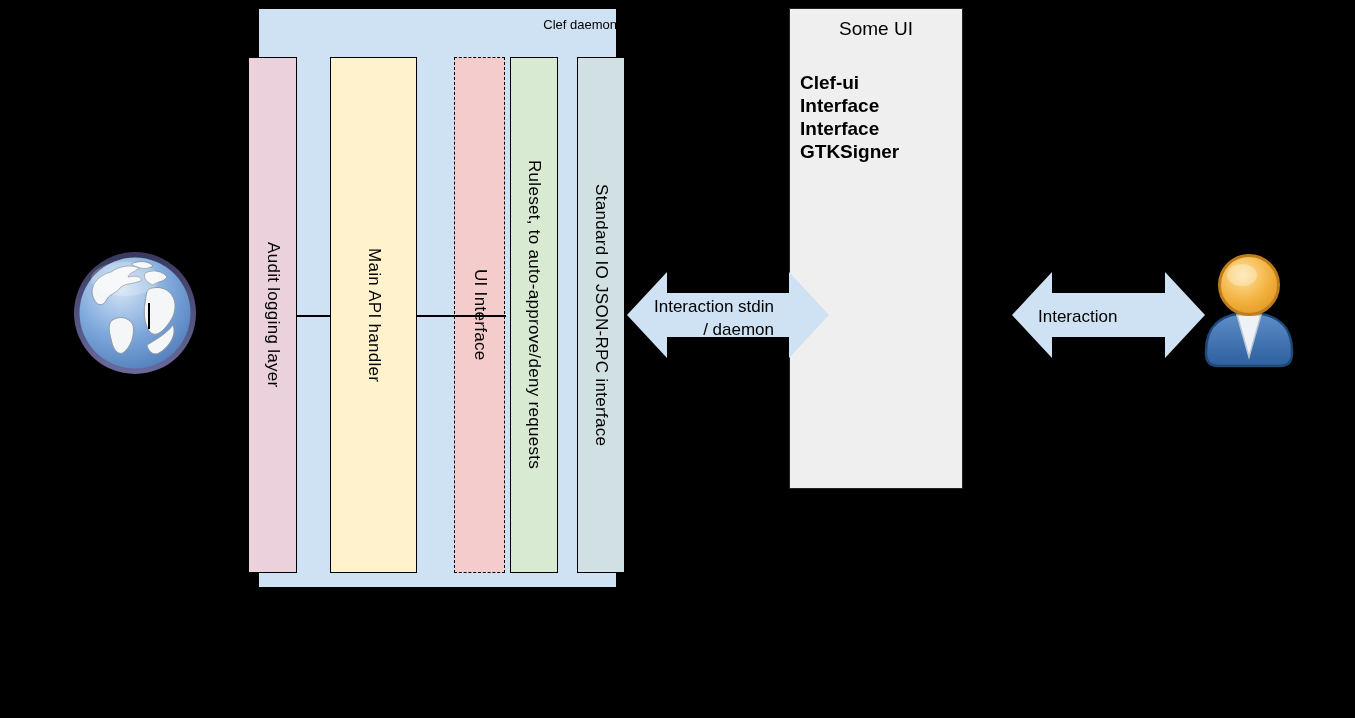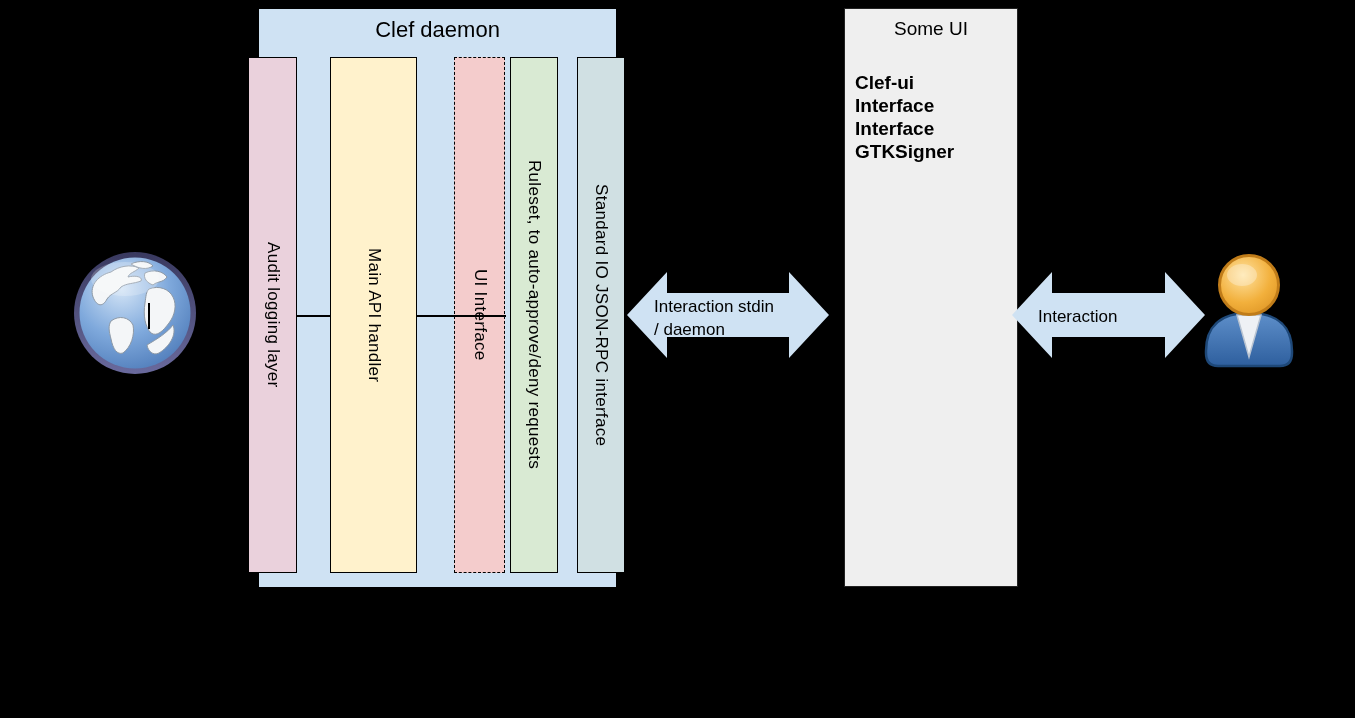--- a/index.html
+++ b/index.html
@@ -8,21 +8,21 @@
     overflow:hidden; font-family:"Liberation Sans", sans-serif; color:#000;
   }
 
   
   .daemon-box {
     position:absolute; left:258px; top:8px; width:359px; height:580px;
     border:1.5px solid #000; box-sizing:border-box; z-index:1;
   }
   .daemon-title {
     position:absolute; left:258px; top:17px; width:359px;
-    text-align:center; font-size:22px; z-index:2;
+    text-align:right; font-size:13px; z-index:2;
   }
 
   
   .col {
     position:absolute; top:57px; height:516px; box-sizing:border-box;
     border:1.5px solid #000; display:flex; align-items:center; justify-content:center;
     z-index:2;
   }
   .col.dashed { border-style:dashed; }
   .vtext { writing-mode:vertical-rl; font-size:17px; white-space:nowrap; letter-spacing:0.3px; }
@@ -36,26 +36,26 @@
   .hline { position:absolute; height:1.5px; background:#000; z-index:3; }
   .hline-a { left:297px; top:315px; width:33px; }
   .hline-b { left:417px; top:315px; width:89px; }
   .stray-line { position:absolute; left:148px; top:303px; width:2px; height:26px; background:#000; z-index:4; }
 
   
   .arrow { position:absolute; z-index:2; }
   .arrow1 { left:627px; top:272px; width:202px; height:86px; }
   .arrow2 { left:1012px; top:272px; width:193px; height:86px; }
   .arrow-label { position:absolute; font-size:17px; line-height:23px; white-space:nowrap; }
-  .arrow1 .arrow-label { left:27px; top:23px; }
+  .arrow1 .arrow-label { left:27px; top:23px;text-align:right; }
   .arrow2 .arrow-label { left:26px; top:33px; }
 
   
   .someui {
-    position:absolute; left:844px; top:8px; width:174px; height:579px;
+    position:absolute; left:789px; top:8px; width:174px; height:481px;
     border:1px solid #222; box-sizing:border-box; z-index:1;
   }
   .someui-title { margin-top:9px; text-align:center; font-size:19px; }
   .someui-list { position:absolute; left:10px; top:62px; font-size:19px; line-height:23px;font-weight:bold; }
 
   
   .globe-wrap { position:absolute; left:73px; top:251px; width:124px; height:124px; z-index:2; }
   .person-wrap { position:absolute; left:1202px; top:254px; width:94px; height:114px; z-index:2; }
 </style>
 </head>

